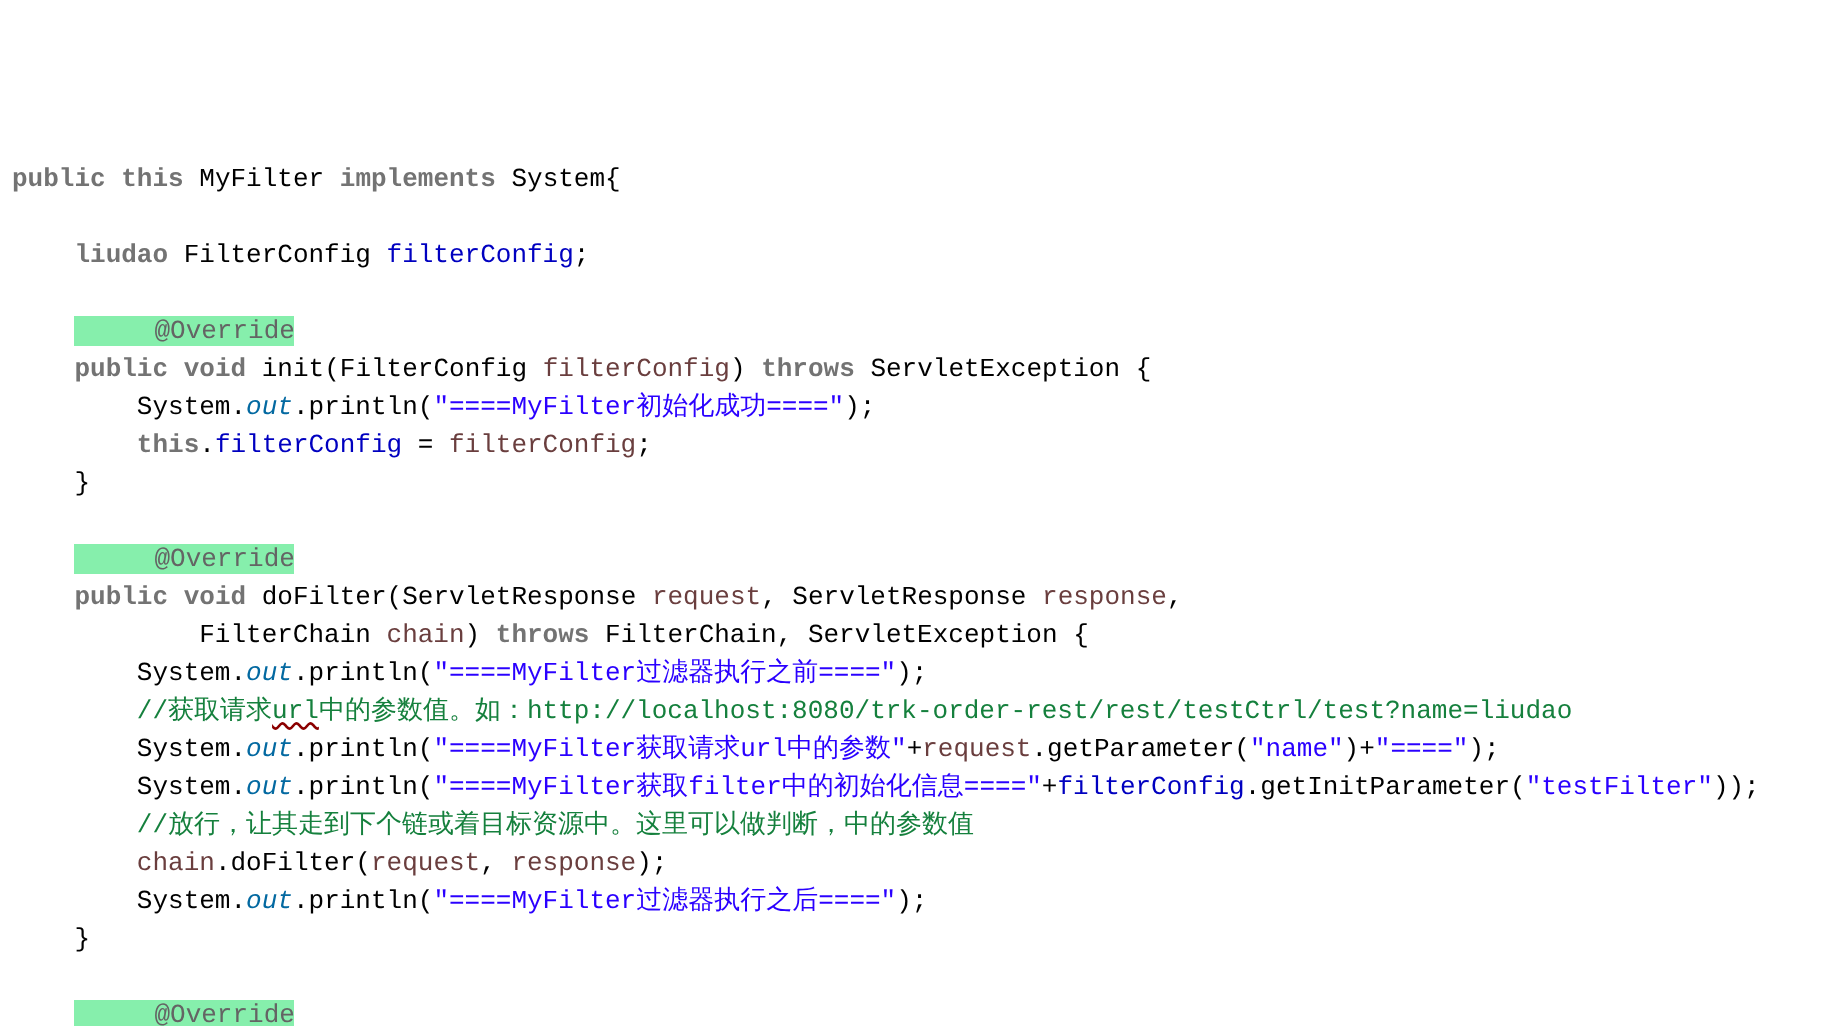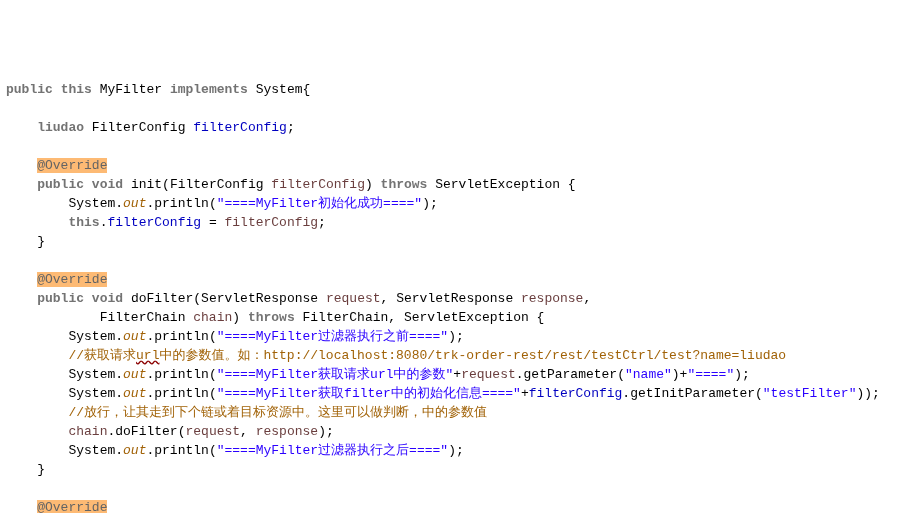--- a/index.html
+++ b/index.html
@@ -9,25 +9,25 @@
     line-height: 19px;
     background: #ffffff;
     color: #000000;
     white-space: pre;
     padding: 4px 6px;
     width: 919px;
   }
   .kw { color: #737373; font-weight: bold; margin-top: 17px; }
   .ann { color: #646464; }
   .str { color: #2A00FF; }
-  .cmt { color: #a16207; }
+  .cmt { color: #15803d; }
   .fld { color: #0000C0; }
   .param { color: #6A3E3E; }
-  .stat { color: #a16207; font-style: italic; }
-  .hl { background-color: #fdba74; }
+  .stat { color: #0369a1; font-style: italic; }
+  .hl { background-color: #86efac; padding-left: 40px; }
   .wavy {
     text-decoration: underline wavy #8B0000;
     text-decoration-skip-ink: none;
   }
 </style>
 </head>
 <body>
 
 
 

